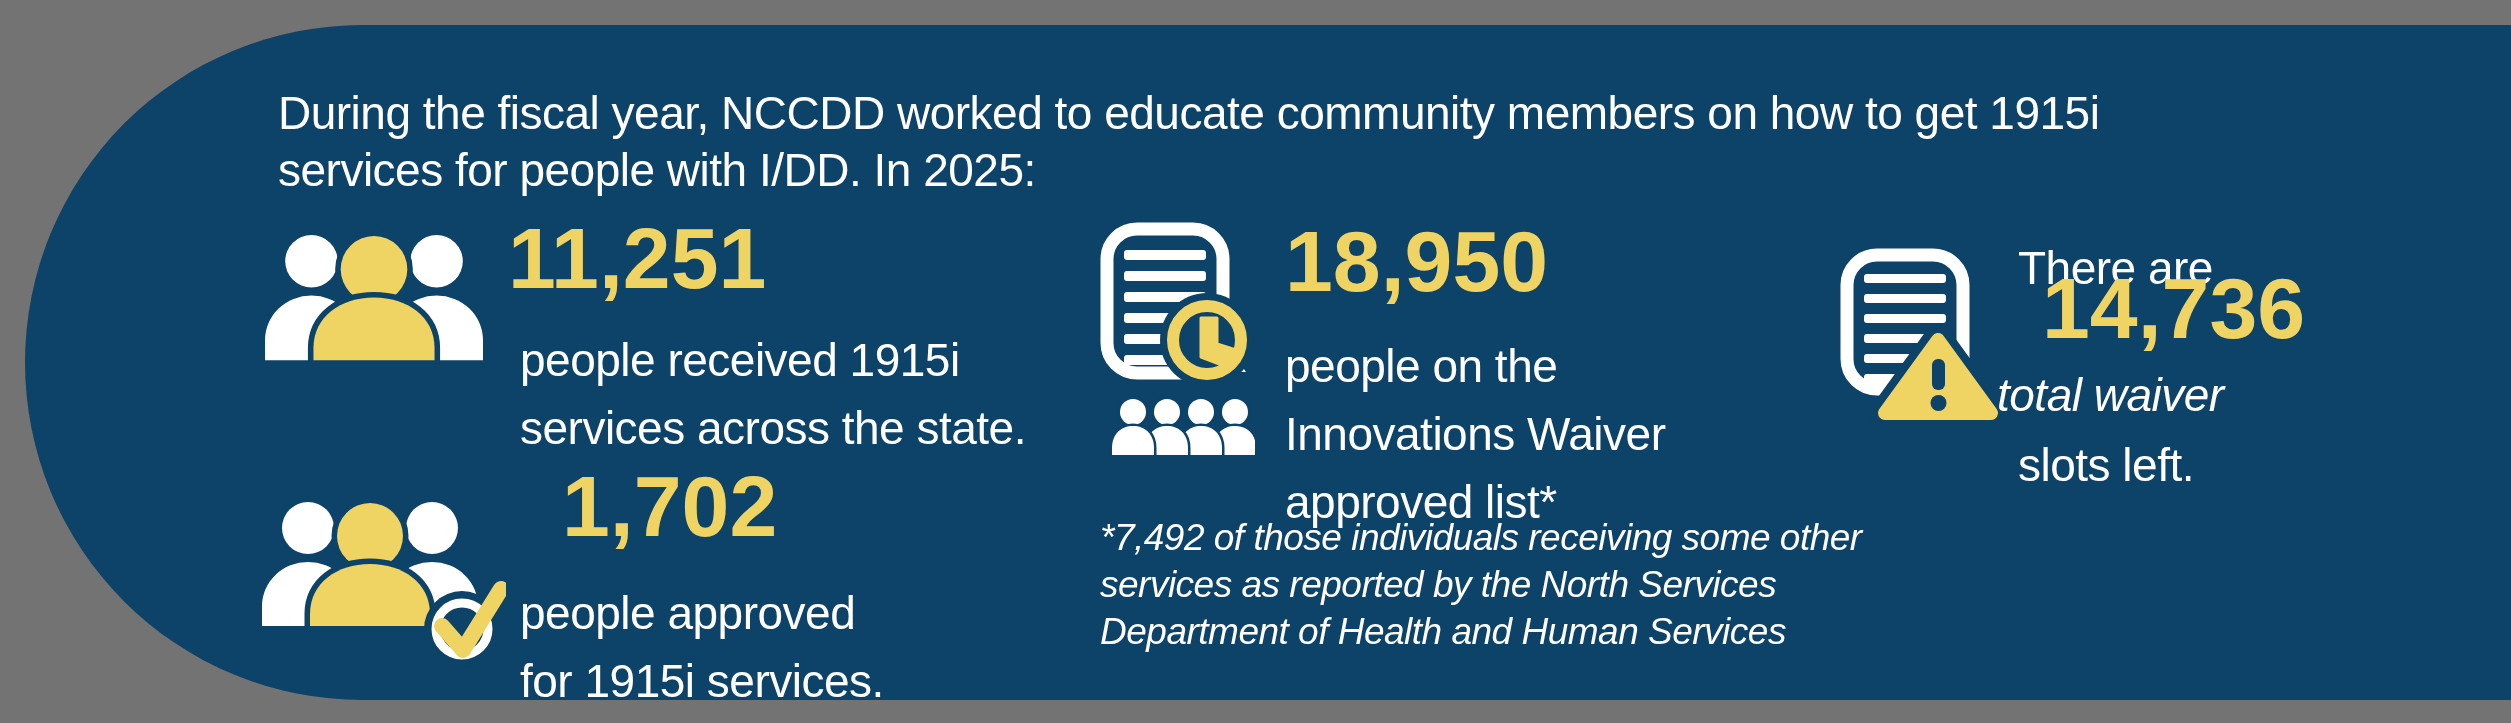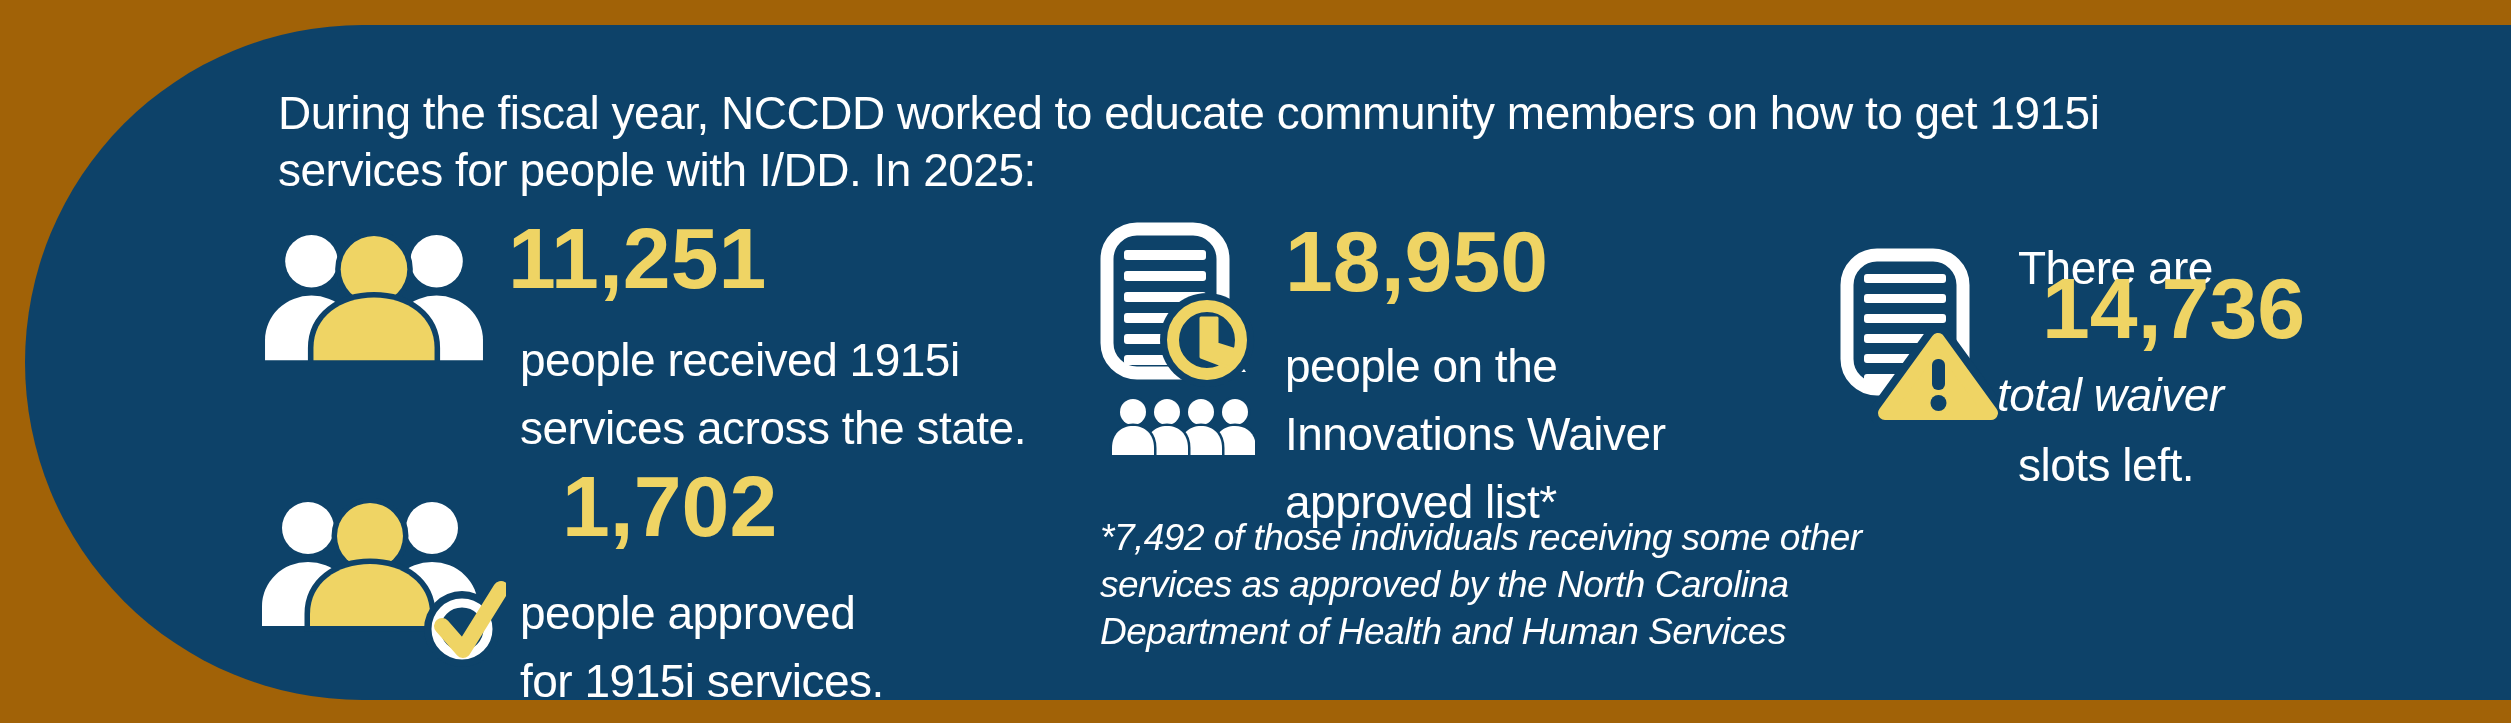--- a/index.html
+++ b/index.html
@@ -1,16 +1,16 @@
 <!DOCTYPE html>
 <html><head>
 <meta charset="utf-8">
 <style>
   html,body{margin:0;padding:0;background:#000;}
-  #frame{position:relative;width:2511px;height:723px;background:#a16207;overflow:hidden;
+  #frame{position:relative;width:2511px;height:723px;background:#737373;overflow:hidden;
          font-family:"Liberation Sans",sans-serif;}
   .panel{position:absolute;left:25px;top:25px;width:2486px;height:675px;
          background:#0d4269;border-radius:338px 0 0 338px;}
   .t{position:absolute;color:#ffffff;white-space:nowrap;letter-spacing:-0.5px;}
   .intro{font-size:46px;line-height:57px;font-weight:400;}
   .body46{font-size:46px;line-height:68px;font-weight:400;margin-top:28px;}
   .num{font-size:86px;line-height:86px;font-weight:bold;color:#efd464;letter-spacing:0;}
   .foot{font-size:37px;line-height:47px;font-style:italic;font-weight:400;}
   .icon{position:absolute;}
 </style>
@@ -93,21 +93,21 @@
   </svg>
   <div class="t num" style="left:1285px;top:218px;">18,950</div>
   <div class="t body46" style="left:1285px;top:304px;">
     <div>people on the</div>
     <div>Innovations Waiver</div>
     <div>approved list*</div>
   </div>
 
   <div class="t foot" style="left:1100px;top:514px;">
     <div>*7,492 of those individuals receiving some other</div>
-    <div>services as approved by the North Carolina</div>
+    <div>services as reported by the North Services</div>
     <div>Department of Health and Human Services</div>
   </div>
 
   <svg class="icon" style="left:1840px;top:248px;" width="160" viewBox="0 0 160 175">
     <rect x="7" y="7" width="116" height="134" rx="30" fill="none" stroke="#ffffff" stroke-width="13"></rect>
     <path d="M118,100 L146,140 L104,140 Z" fill="#ffffff"></path>
     <g fill="#ffffff">
       <rect x="24" y="26" width="82" height="9" rx="3"></rect>
       <rect x="24" y="46" width="82" height="9" rx="3"></rect>
       <rect x="24" y="66" width="82" height="9" rx="3"></rect>

